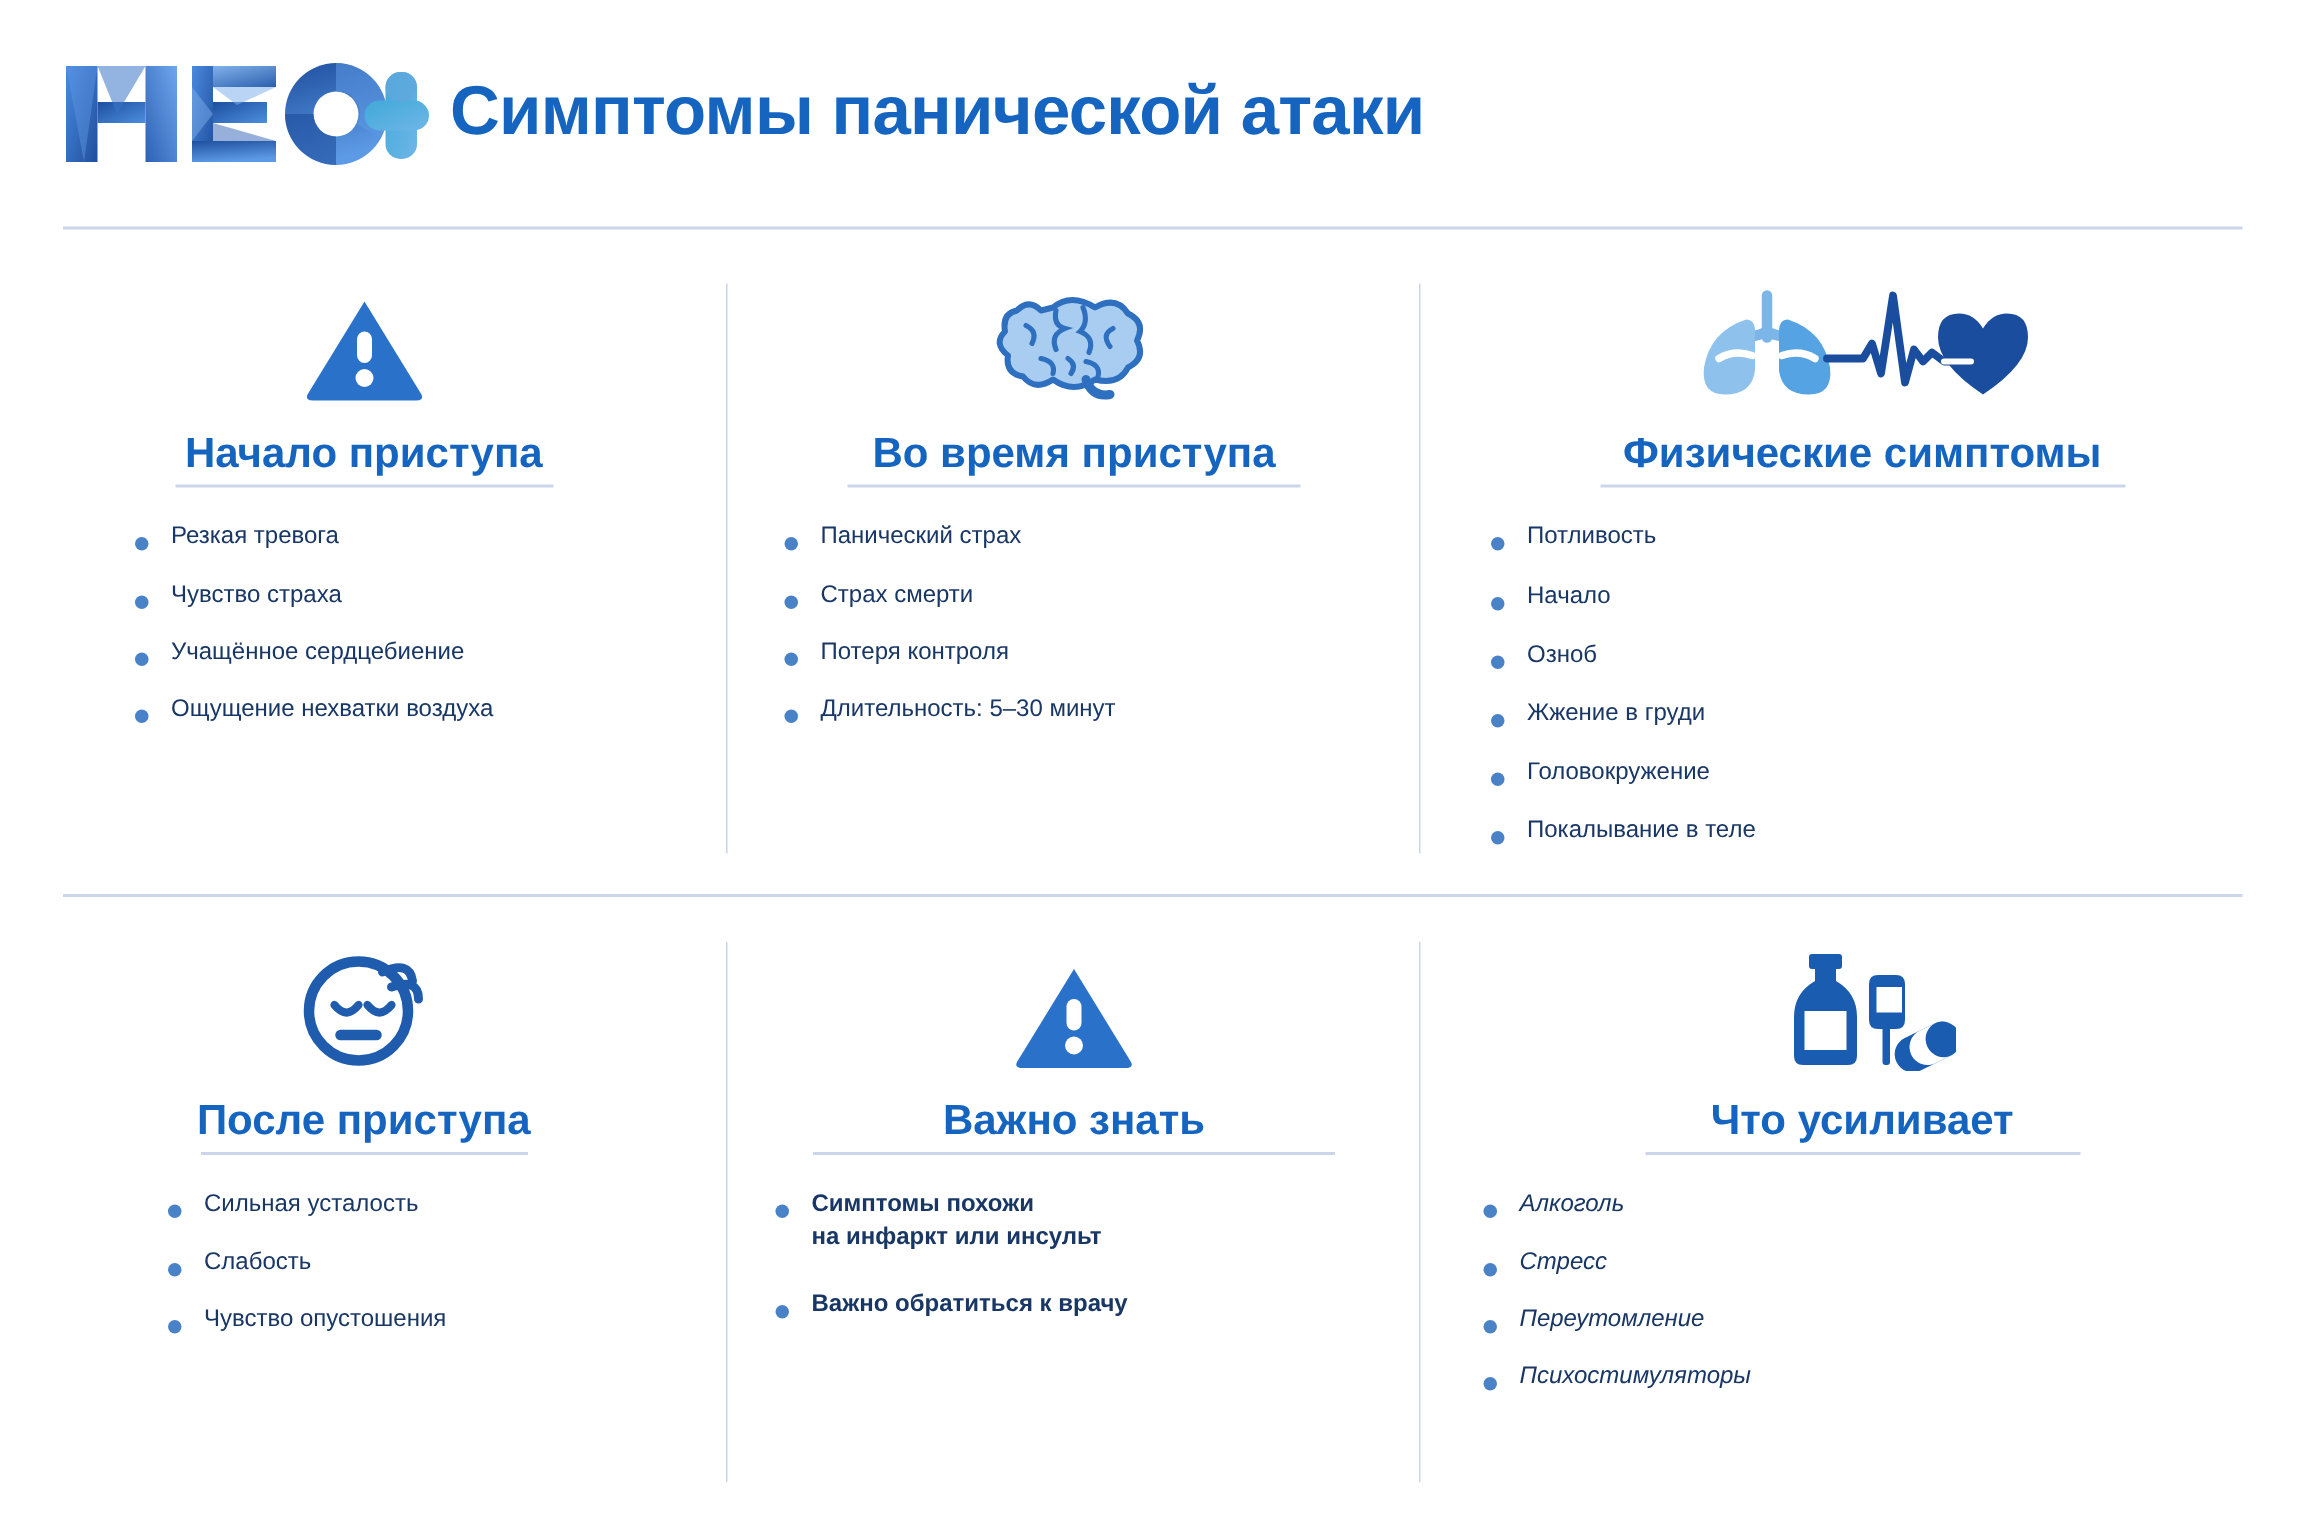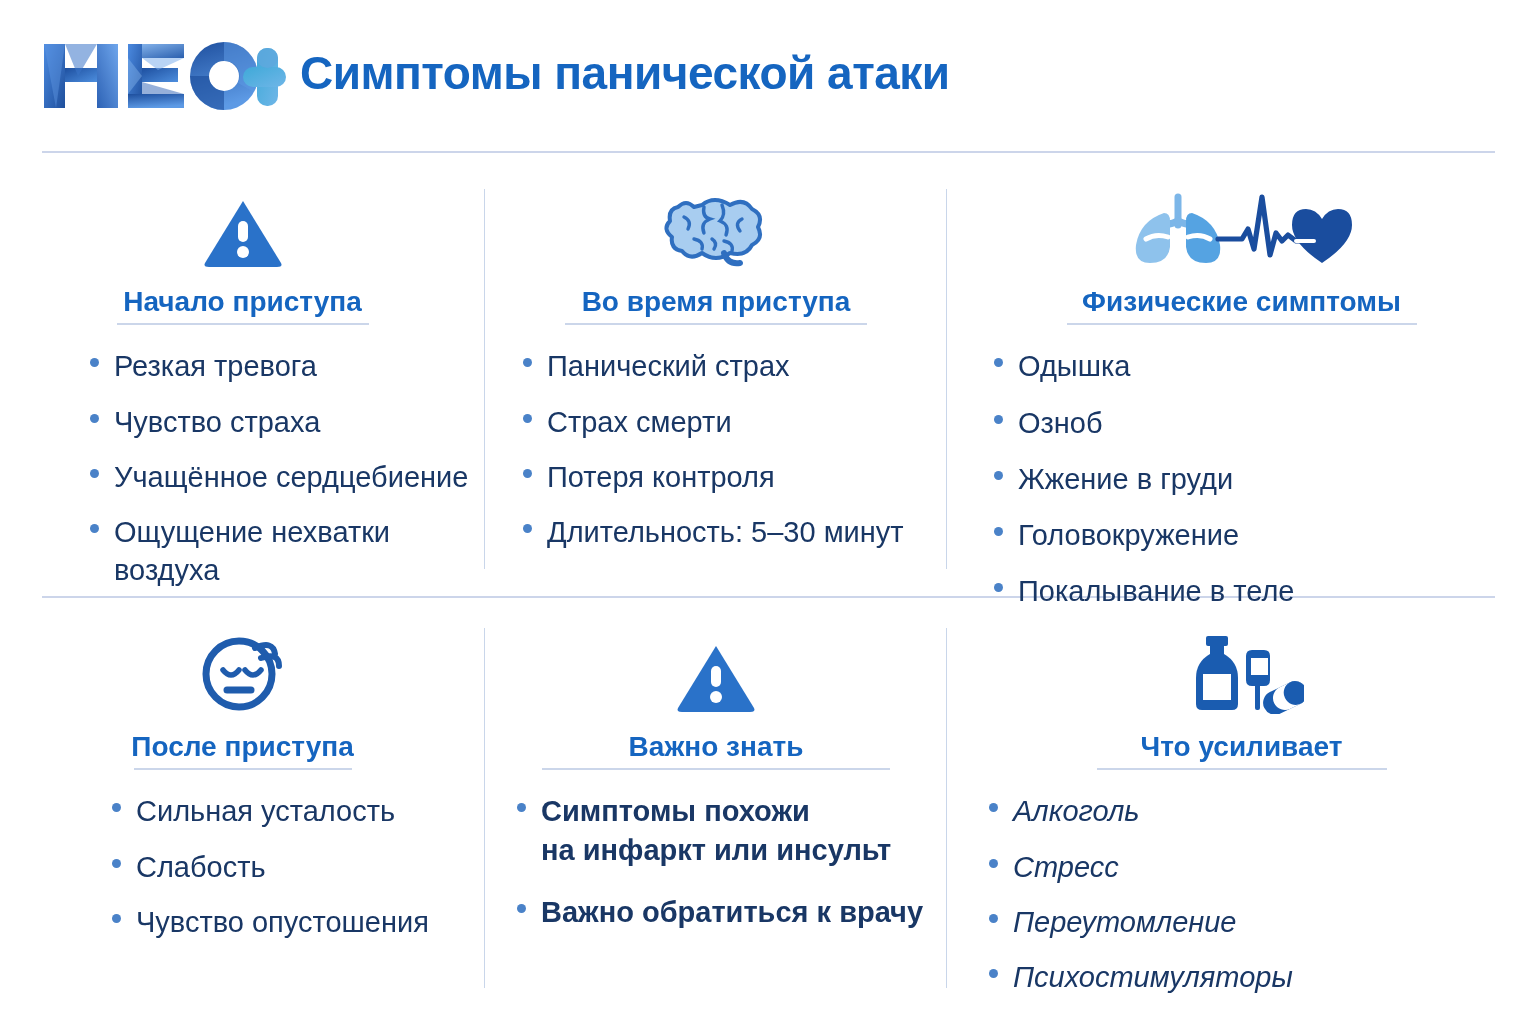--- a/index.html
+++ b/index.html
@@ -138,21 +138,21 @@
   .c2 .bullets { padding-left: 36px; }
   .c3 .bullets { padding-left: 45px; }
   .c4 .bullets { padding-left: 110px; }
   .c5 .bullets { padding-left: 30px; }
   .c6 .bullets { padding-left: 40px; font-style: italic; }
 
   .bullets li {
     position: relative;
     padding-left: 26px;
     margin-bottom: 17px;
-    font-size: 29px;
+    font-size: 16px;
     color: #193765;
     line-height: 1.32;
     white-space: pre-line;
   }
   .bullets li::before {
     content: "";
     position: absolute;
     left: 2px;
     top: 11px;
     width: 9px;
@@ -309,21 +309,22 @@
 
             <path d="M92 48 L116 48 L122 38 L128 58 L136 6 L144 64 L150 42 L156 50 L162 44 L170 50 L182 50" fill="none" stroke="#1a4d9e" stroke-width="5.2" stroke-linejoin="round" stroke-linecap="round"></path>
 
             <path d="M196 72 Q166 52 166 34 Q166 18 180 18 Q190 18 196 28 Q202 18 212 18 Q226 18 226 34 Q226 52 196 72 Z" fill="#1a4d9e"></path>
             <path d="M170 50 L188 50" stroke="#ffffff" stroke-width="4" stroke-linecap="round"></path>
           </svg>
         </div>
         <div class="card-title">Физические симптомы</div>
         <div class="title-rule"></div>
         <ul class="bullets">
-          <li>Одышка</li>
+          <li>Потливость</li>
+          <li>Начало</li>
           <li>Озноб</li>
           <li>Жжение в груди</li>
           <li>Головокружение</li>
           <li>Покалывание в теле</li>
         </ul>
       </div>
     </div>
   </div>
 
   <div class="row row-2">

